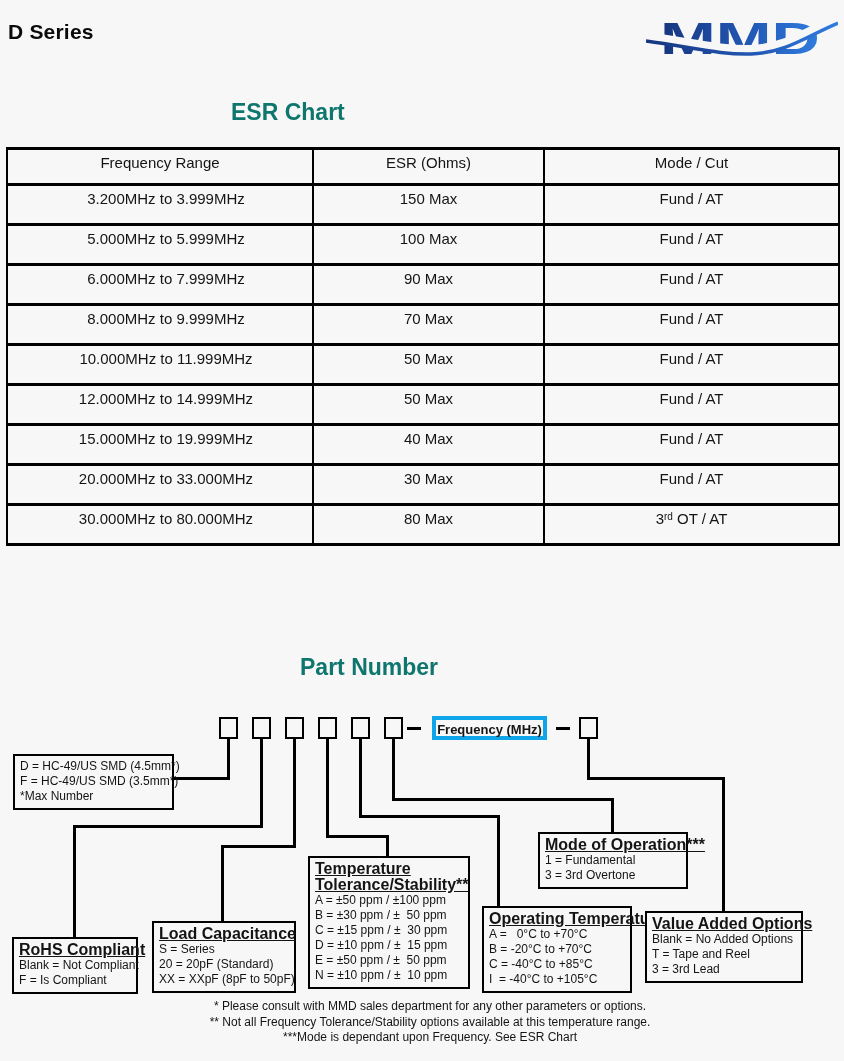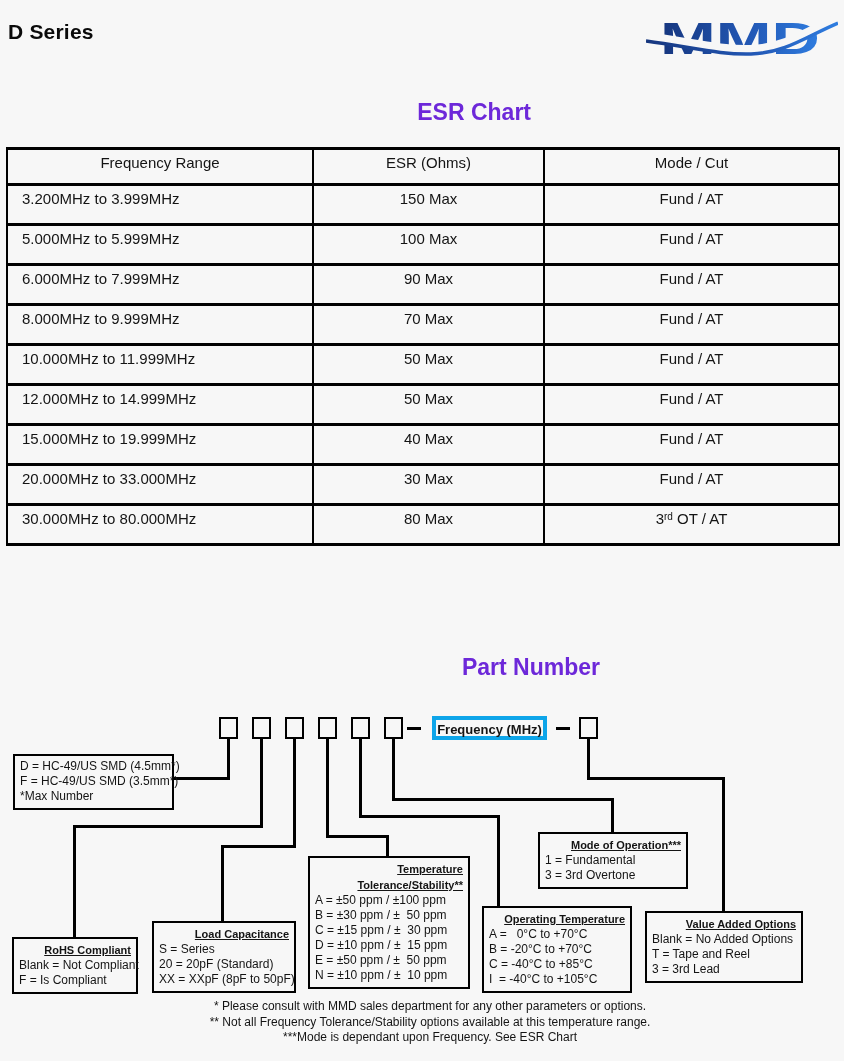--- a/index.html
+++ b/index.html
@@ -7,40 +7,40 @@
     position:relative; width:844px; height:1061px;
     background:#f7f7f7; overflow:hidden;
     font-family:"Liberation Sans", sans-serif; color:#141414;
   }
   .doc-title {
     position:absolute; left:8px; top:20px;
     font-size:21px; font-weight:bold; color:#0a0a0a; letter-spacing:0.2px;
   }
   .logo { position:absolute; left:646px; top:12px; width:192px; height:52px; }
   .section-heading {
-    position:absolute; font-size:23px; font-weight:bold; color:#6d28d9;
-    text-align:right;
+    position:absolute; font-size:23px; font-weight:bold; color:#0f766e;
+    text-align:left;
   }
   .esr-heading { left:231px; top:99px; width:300px; }
   .pn-heading  { left:300px; top:654px; width:300px; }
 
   
   table.esr-table {
     position:absolute; left:6px; top:147px; width:834px;
     border-collapse:collapse; table-layout:fixed;
     background:#f7f7f7;
   }
   table.esr-table th, table.esr-table td {
     border:2px solid #000; border-top-width:3px; border-bottom-width:3px;
     font-size:15px; font-weight:normal; vertical-align:top;
     padding:4px 2px 0 2px; text-align:center; overflow:hidden;
   }
   table.esr-table th { height:29px; }
   table.esr-table td { height:33px; }
-  table.esr-table td.freq { text-align:left; padding-left:14px; }
+  table.esr-table td.freq { text-align:center; padding-left:14px; }
   .sup { font-size:10px; vertical-align:4px; }
 
   
   .pn-box {
     position:absolute; top:717px; width:19px; height:22px;
     border:2px solid #000; box-sizing:border-box; background:#f7f7f7;
   }
   .freq-box {
     position:absolute; left:432px; top:716px; width:115px; height:24px;
     border:4px solid #0ea5e9; box-sizing:border-box; background:#f7f7f7;
@@ -49,22 +49,22 @@
   .hdash { position:absolute; top:727px; height:3px; background:#000; }
   .vl, .hl { position:absolute; background:#000; }
   .vl { width:3px; }
   .hl { height:3px; }
 
   .lbl-box {
     position:absolute; border:2px solid #000; box-sizing:border-box;
     background:#f7f7f7; padding:3px 5px 4px 5px; font-size:12px; line-height:15px;
   }
   .lbl-title {
-    font-size:11px; font-weight:bold; text-decoration:underline;
-    text-align:right; line-height:16px; white-space:pre;
+    font-size:16px; font-weight:bold; text-decoration:underline;
+    text-align:left; line-height:16px; white-space:pre;
   }
   .lbl-line { white-space:pre; }
 
   .footnotes {
     position:absolute; left:160px; top:999px; width:540px;
     text-align:center; font-size:12px; line-height:15.5px;
   }
 </style>
 </head>
 <body>

